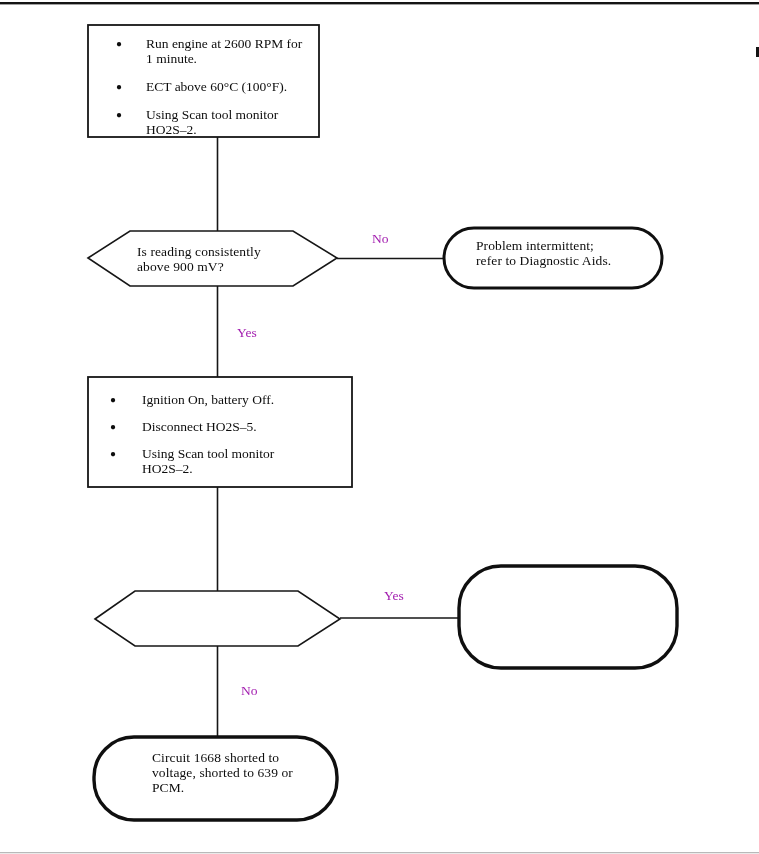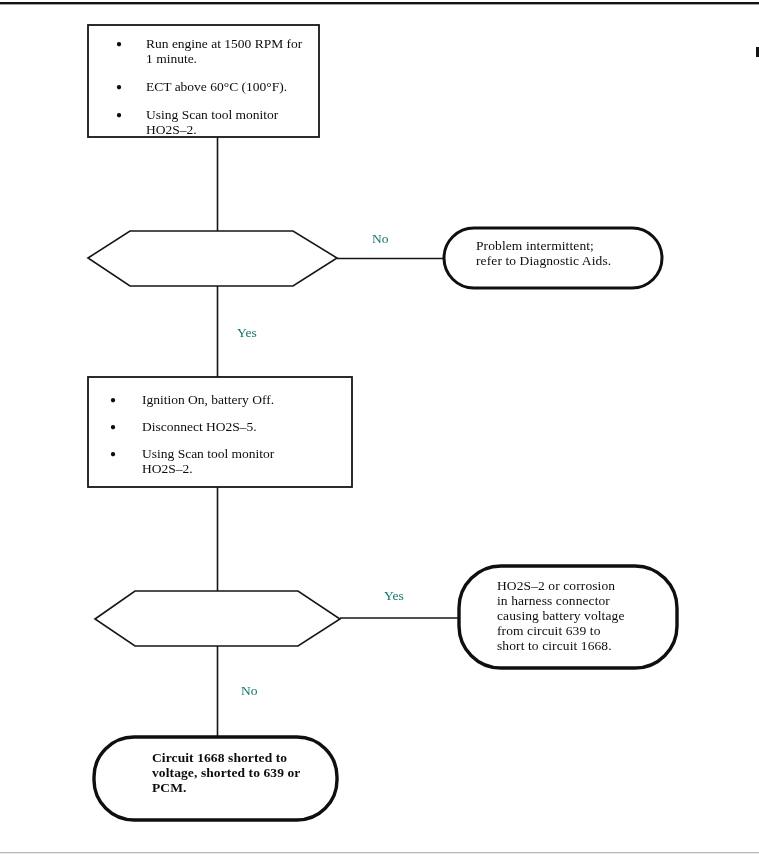--- a/index.html
+++ b/index.html
@@ -5,21 +5,21 @@
   html,body{margin:0;padding:0;background:#ffffff;}
   .page{
     position:relative;width:759px;height:854px;background:#ffffff;
     font-family:"Liberation Serif", serif;color:#0d0d0d;overflow:hidden;
   }
   .layer{position:absolute;left:0;top:0;width:759px;height:854px;}
   .txt{
     position:absolute;font-size:13.5px;line-height:15px;
     white-space:pre-line;letter-spacing:0.1px;color:#0d0d0d;
   }
-  .lbl{position:absolute;font-size:13.5px;line-height:15px;color:#0f766e;}
+  .lbl{position:absolute;font-size:13.5px;line-height:15px;color:#a21caf;}
   .list{position:absolute;display:flex;flex-direction:column;}
   .li{display:flex;align-items:flex-start;}
   .bullet{flex:0 0 30px;width:30px;font-size:10px;line-height:15px;color:#0d0d0d;}
   .li-text{white-space:pre-line;font-size:13.5px;line-height:15px;color:#0d0d0d;}
 </style>
 </head>
 <body>
 
 <div class="page">
 
@@ -43,34 +43,36 @@
     <path d="M 95 619 L 135 591 L 298 591 L 340 619 L 298 646 L 135 646 Z" fill="#ffffff" stroke="#161616" stroke-width="1.6"></path>
 
     <rect x="444" y="228" width="218" height="60" rx="30" ry="30" fill="#ffffff" stroke="#0f0f0f" stroke-width="3"></rect>
     <rect x="459" y="566" width="218" height="102" rx="42" ry="42" fill="#ffffff" stroke="#0f0f0f" stroke-width="3.4"></rect>
     <rect x="94" y="737" width="243" height="83" rx="40" ry="40" fill="#ffffff" stroke="#0f0f0f" stroke-width="3.4"></rect>
   </svg>
 
   <div class="list" style="left:116px;top:36px;width:195px;gap:13px;">
     <div class="li">
       <span class="bullet">●</span>
-      <span class="li-text">Run engine at 1500 RPM for
+      <span class="li-text">Run engine at 2600 RPM for
 1 minute.</span>
     </div>
     <div class="li">
       <span class="bullet">●</span>
       <span class="li-text">ECT above 60°C (100°F).</span>
     </div>
     <div class="li">
       <span class="bullet">●</span>
       <span class="li-text">Using Scan tool monitor
 HO2S–2.</span>
     </div>
   </div>
 
+  <div class="txt" style="left:137px;top:244px;width:175px;">Is reading consistently
+above 900 mV?</div>
   <div class="lbl" style="left:372px;top:231px;">No</div>
   <div class="txt" style="left:468px;top:238px;width:180px;margin-left:8px;">Problem intermittent;
 refer to Diagnostic Aids.</div>
   <div class="lbl" style="left:237px;top:325px;">Yes</div>
 
   <div class="list" style="left:110px;top:392px;width:220px;gap:12px;">
     <div class="li">
       <span class="bullet" style="flex-basis:32px;width:32px;">●</span>
       <span class="li-text">Ignition On, battery Off.</span>
     </div>
@@ -79,24 +81,19 @@
       <span class="li-text">Disconnect HO2S–5.</span>
     </div>
     <div class="li">
       <span class="bullet" style="flex-basis:32px;width:32px;">●</span>
       <span class="li-text">Using Scan tool monitor
 HO2S–2.</span>
     </div>
   </div>
 
   <div class="lbl" style="left:384px;top:588px;">Yes</div>
-  <div class="txt" style="left:497px;top:578px;width:170px;">HO2S–2 or corrosion
-in harness connector
-causing battery voltage
-from circuit 639 to
-short to circuit 1668.</div>
   <div class="lbl" style="left:241px;top:683px;">No</div>
 
-  <div class="txt" style="left:152px;top:750px;width:185px;font-weight:bold;">Circuit 1668 shorted to
+  <div class="txt" style="left:152px;top:750px;width:185px;">Circuit 1668 shorted to
 voltage, shorted to 639 or
 PCM.</div>
 
 </div>
 
 </body></html>

